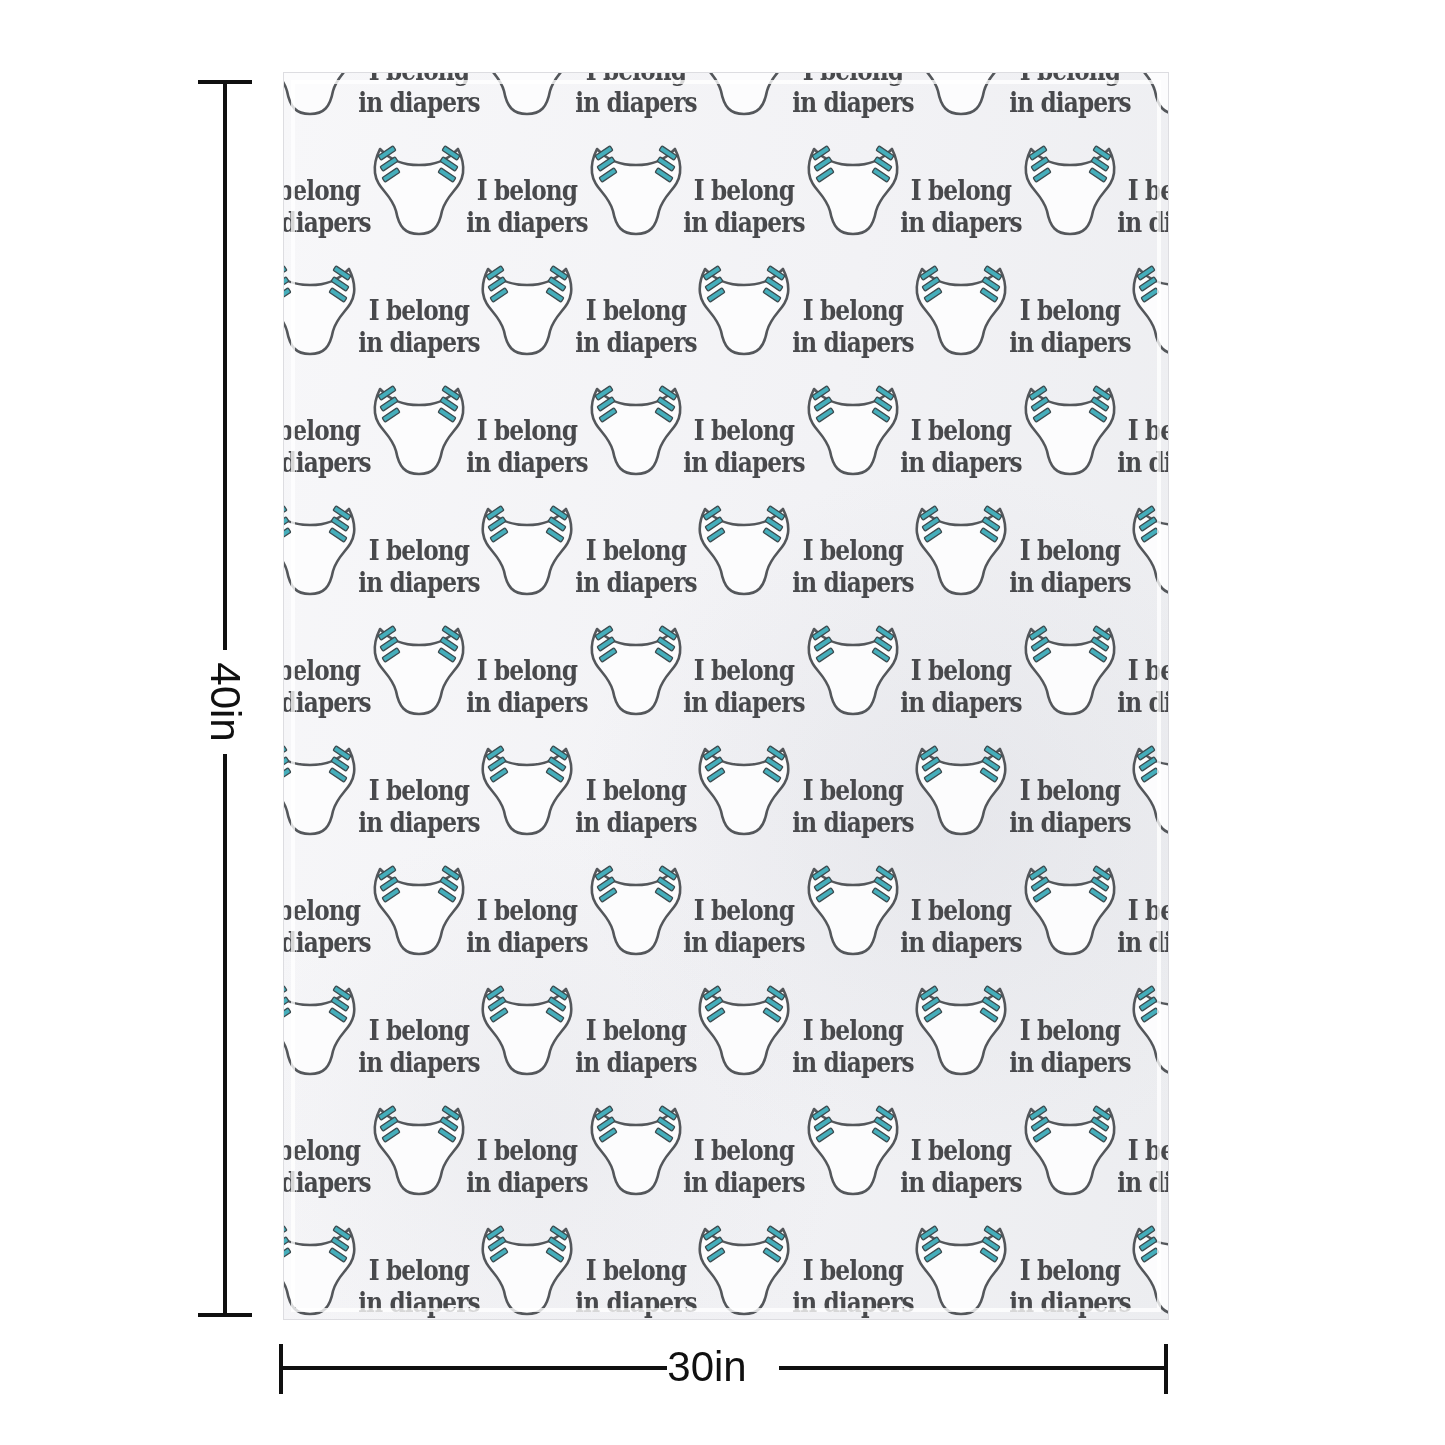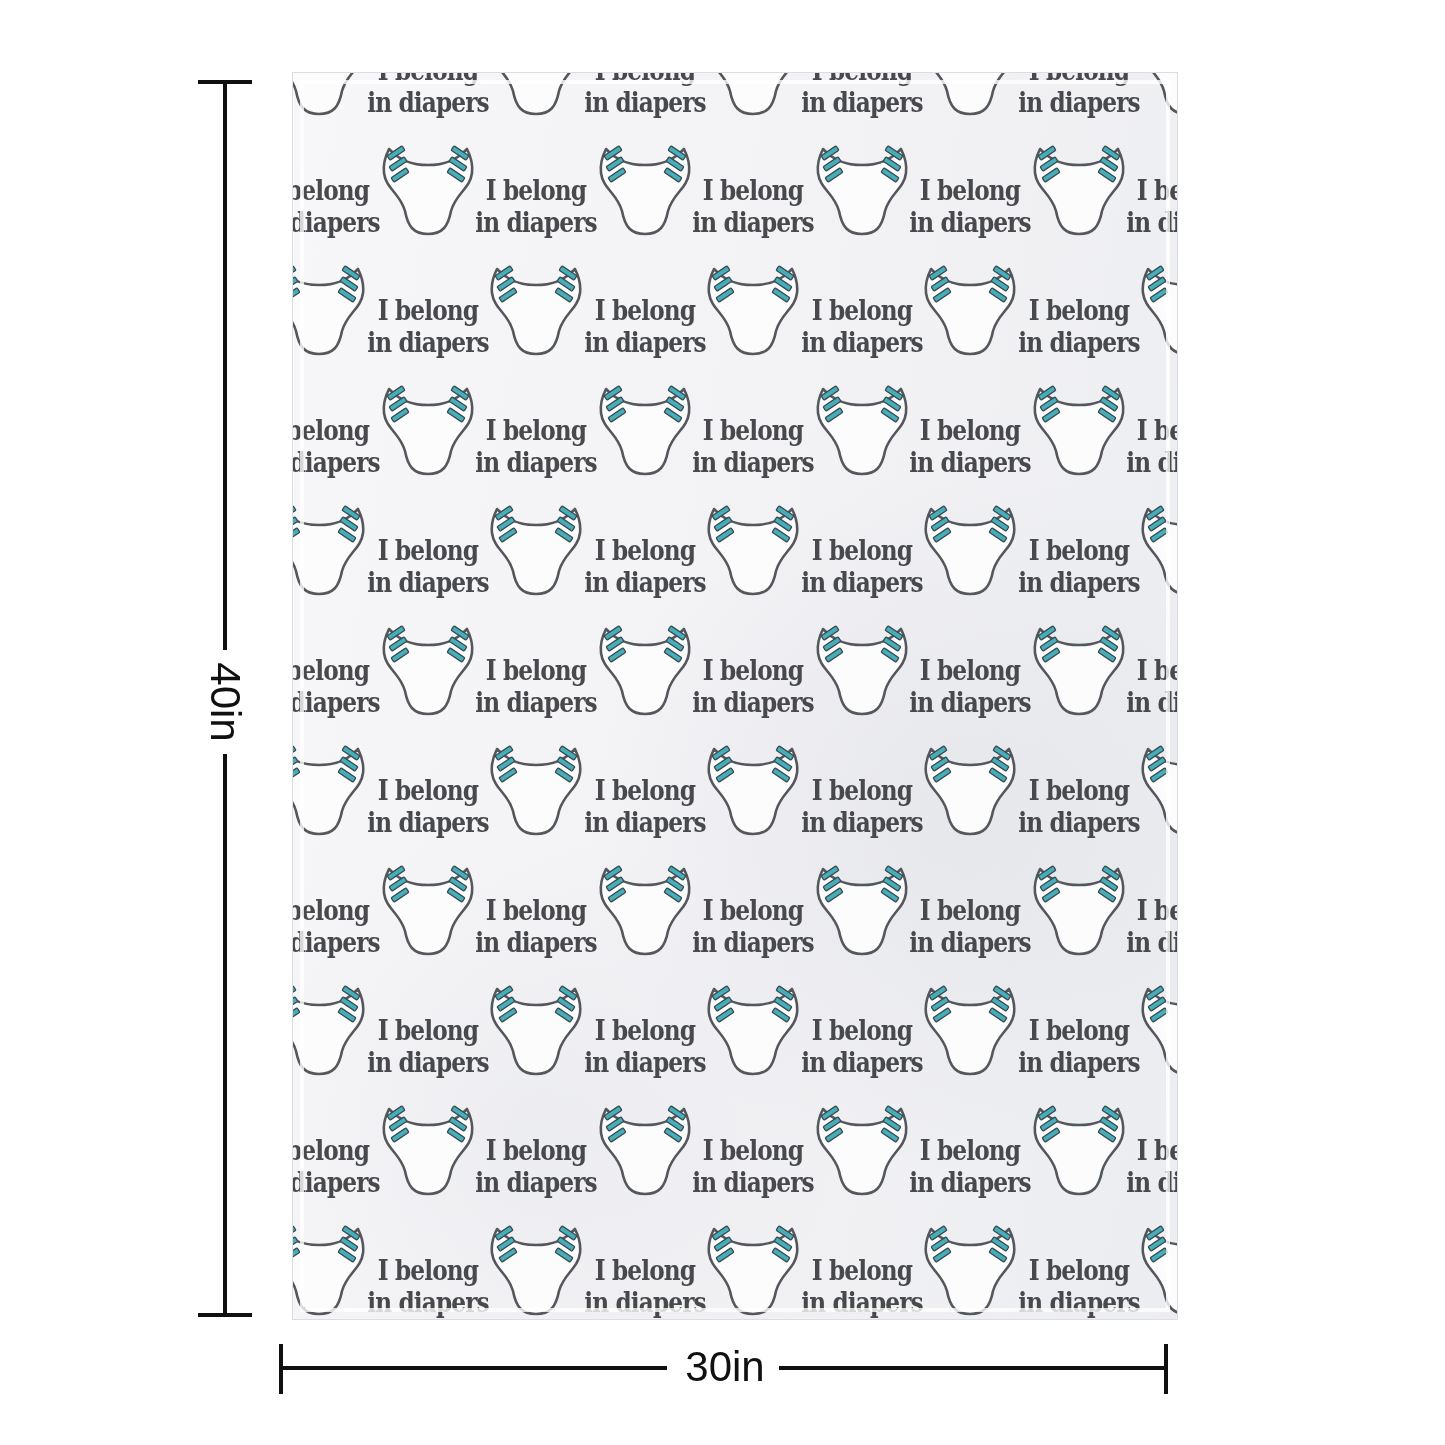--- a/index.html
+++ b/index.html
@@ -14,21 +14,20 @@
 
   
   .blanket{
     position:absolute;left:283px;top:72px;width:884px;height:1246px;
     overflow:hidden;
     border:1px solid #dddde1;
     background:
       radial-gradient(60% 40% at 75% 60%, rgba(206,208,216,0.28), rgba(206,208,216,0) 70%),
       radial-gradient(50% 35% at 28% 85%, rgba(212,214,220,0.22), rgba(212,214,220,0) 70%),
       linear-gradient(100deg,#f7f7f9 0%, #f2f2f5 55%, #ecedf0 100%);
-    margin-left: 9px;
   }
   .hem{
     position:absolute;left:7px;top:7px;right:7px;bottom:7px;
     border:4px solid rgba(255,255,255,0.78);
     pointer-events:none;
     z-index:5;
   }
   .pattern{position:absolute;left:0;top:0;width:100%;height:100%;}
 
   .cell{position:absolute;}
@@ -717,18 +716,18 @@
     <div class="dim-label" style="left:181px;top:650px;width:88px;height:104px;">
       <span class="rot90">40in</span>
     </div>
     <div class="dim-seg" style="left:223px;top:754px;width:4px;height:563px;"></div>
     <div class="dim-seg" style="left:198px;top:1313px;width:54px;height:4px;"></div>
   </div>
 
   <div class="dim dim-h" style="color: rgb(16, 16, 16);">
     <div class="dim-seg" style="left:279px;top:1344px;width:4px;height:50px;"></div>
     <div class="dim-seg" style="left:279px;top:1366px;width:388px;height:4px;"></div>
-    <div class="dim-label" style="left:669px;top:1340px;width:112px;height:54px;">30in</div>
+    <div class="dim-label" style="left:651px;top:1340px;width:112px;height:54px;">30in</div>
     <div class="dim-seg" style="left:779px;top:1366px;width:387px;height:4px;"></div>
     <div class="dim-seg" style="left:1164px;top:1344px;width:4px;height:50px;"></div>
   </div>
 
 </div>
 
 </body></html>

